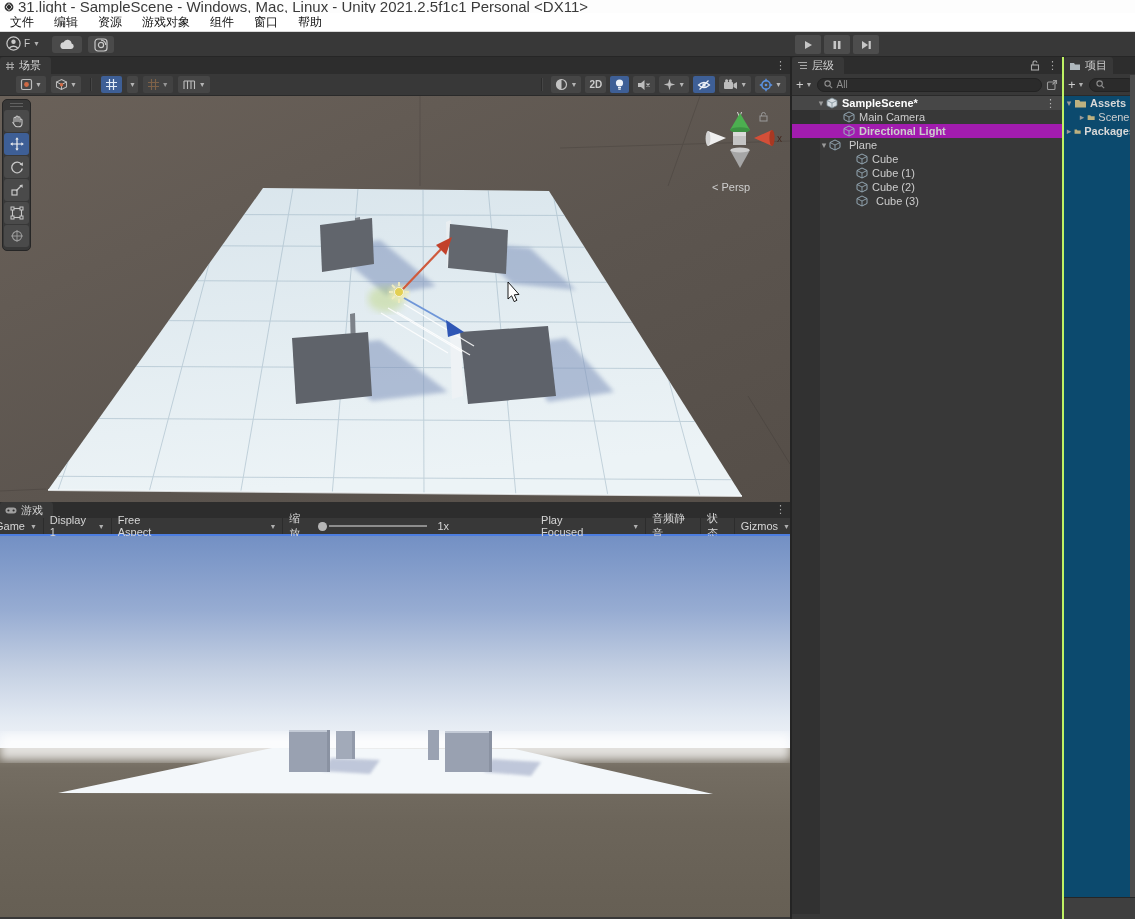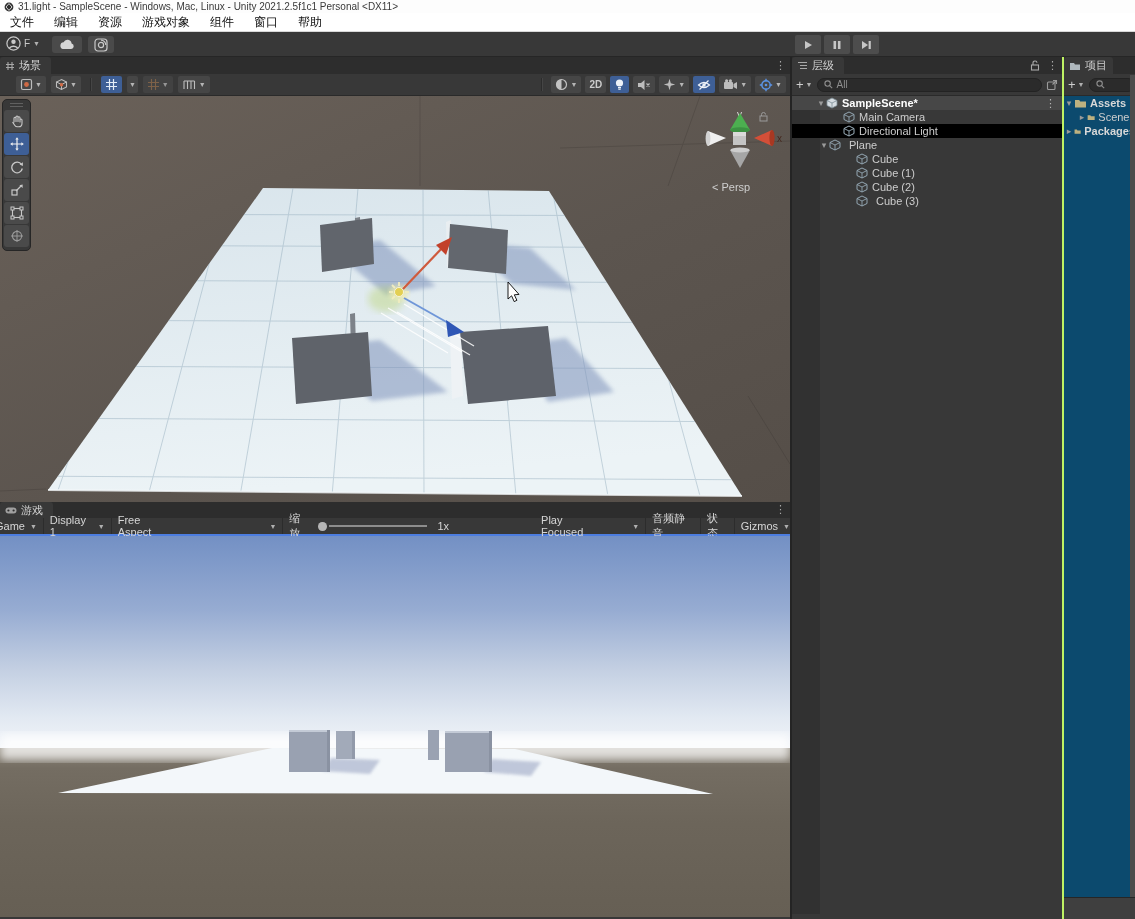--- a/index.html
+++ b/index.html
@@ -1,20 +1,20 @@
 <!DOCTYPE html>
 <html><head>
 <meta charset="utf-8">
 <style>
   * { margin:0; padding:0; box-sizing:border-box; }
   html,body { width:1135px; height:919px; overflow:hidden; }
   body { font-family:"Liberation Sans","DejaVu Sans",sans-serif; background:#383838; position:relative; color:#cfcfcf; }
 
   
-  #titlebar { position:absolute; left:0; top:0; width:1135px; height:13px; background:#fdfdfd; display:flex; align-items:center; gap:4px; padding-left:4px; font-size:10px; color:#3a3a3a; }
+  #titlebar { position:absolute; left:0; top:0; width:1135px; height:13px; background:#fdfdfd; display:flex; align-items:center; gap:4px; padding-left:4px; font-size:15px; color:#3a3a3a; }
   #menubar { position:absolute; left:0; top:13px; width:1135px; height:19px; background:#ffffff; display:flex; align-items:center; font-size:12px; color:#111; border-bottom:1px solid #d8d8d8; }
   #menubar .mi { padding:0 10px; cursor:default; }
 
   
   #maintoolbar { position:absolute; left:0; top:32px; width:1135px; height:25px; background:#383838; border-bottom:1px solid #262626; }
   .acct { position:absolute; left:6px; top:4px; display:flex; align-items:center; gap:3px; font-size:10px; color:#c9c9c9; }
   .tile { background:#4a4a4a; border-radius:3px; height:17px; display:flex; align-items:center; justify-content:center; }
   #cloud-tile { position:absolute; left:52px; top:4px; width:30px; }
   #scm-tile { position:absolute; left:88px; top:4px; width:26px; }
   .playgrp { position:absolute; left:795px; top:3px; display:flex; gap:3px; }
@@ -56,21 +56,21 @@
   
   #hier { position:absolute; left:790px; top:57px; width:272px; height:862px; background:#383838; border-left:2px solid #242424; }
   .paneltb { height:22px; background:#383838; border-bottom:1px solid #2a2a2a; display:flex; align-items:center; padding:0 4px; gap:4px; position:relative; }
   .plus { display:flex; align-items:center; gap:2px; color:#cfcfcf; font-size:13px; }
   .plus .dd { font-size:7px; color:#b0b0b0; }
   .searchbox { flex:1; height:14px; background:#2b2b2b; border:1px solid #232323; border-radius:8px; display:flex; align-items:center; gap:4px; padding:0 6px; font-size:10px; color:#8e8e8e; }
   #tree { position:relative; height:818px; font-size:11px; }
   #gutter { position:absolute; left:0; top:0; bottom:0; width:28px; background:#313131; }
   .hrow { position:relative; height:14px; display:flex; align-items:center; color:#cdcdcd; }
   .hrow.scene { background:#474747; color:#fff; font-weight:bold; }
-  .hrow.sel { background:#000000; }
+  .hrow.sel { background:#a21caf;font-weight:bold; }
   .arr { width:10px; font-size:9px; color:#9a9a9a; text-align:center; flex:0 0 auto; }
   .rowdots { position:absolute; right:6px; color:#b5b5b5; font-weight:normal; }
 
   
   #proj { position:absolute; left:1062px; top:57px; width:73px; height:862px; background:#0c4a6e; border-left:2px solid #bef264; overflow:hidden; }
   #proj .tree { font-size:11px; position:relative; }
   .prow { height:14px; display:flex; align-items:center; white-space:nowrap; color:#cdcdcd; }
   .prow b { font-weight:bold; color:#d8d8d8; }
   #proj-bottom { position:absolute; left:0; top:840px; width:73px; height:22px; background:#3f3f3f; border-top:1px solid #262626; }
   #proj-scroll { position:absolute; right:0; top:18px; width:5px; height:822px; background:#4c4c4c; }

